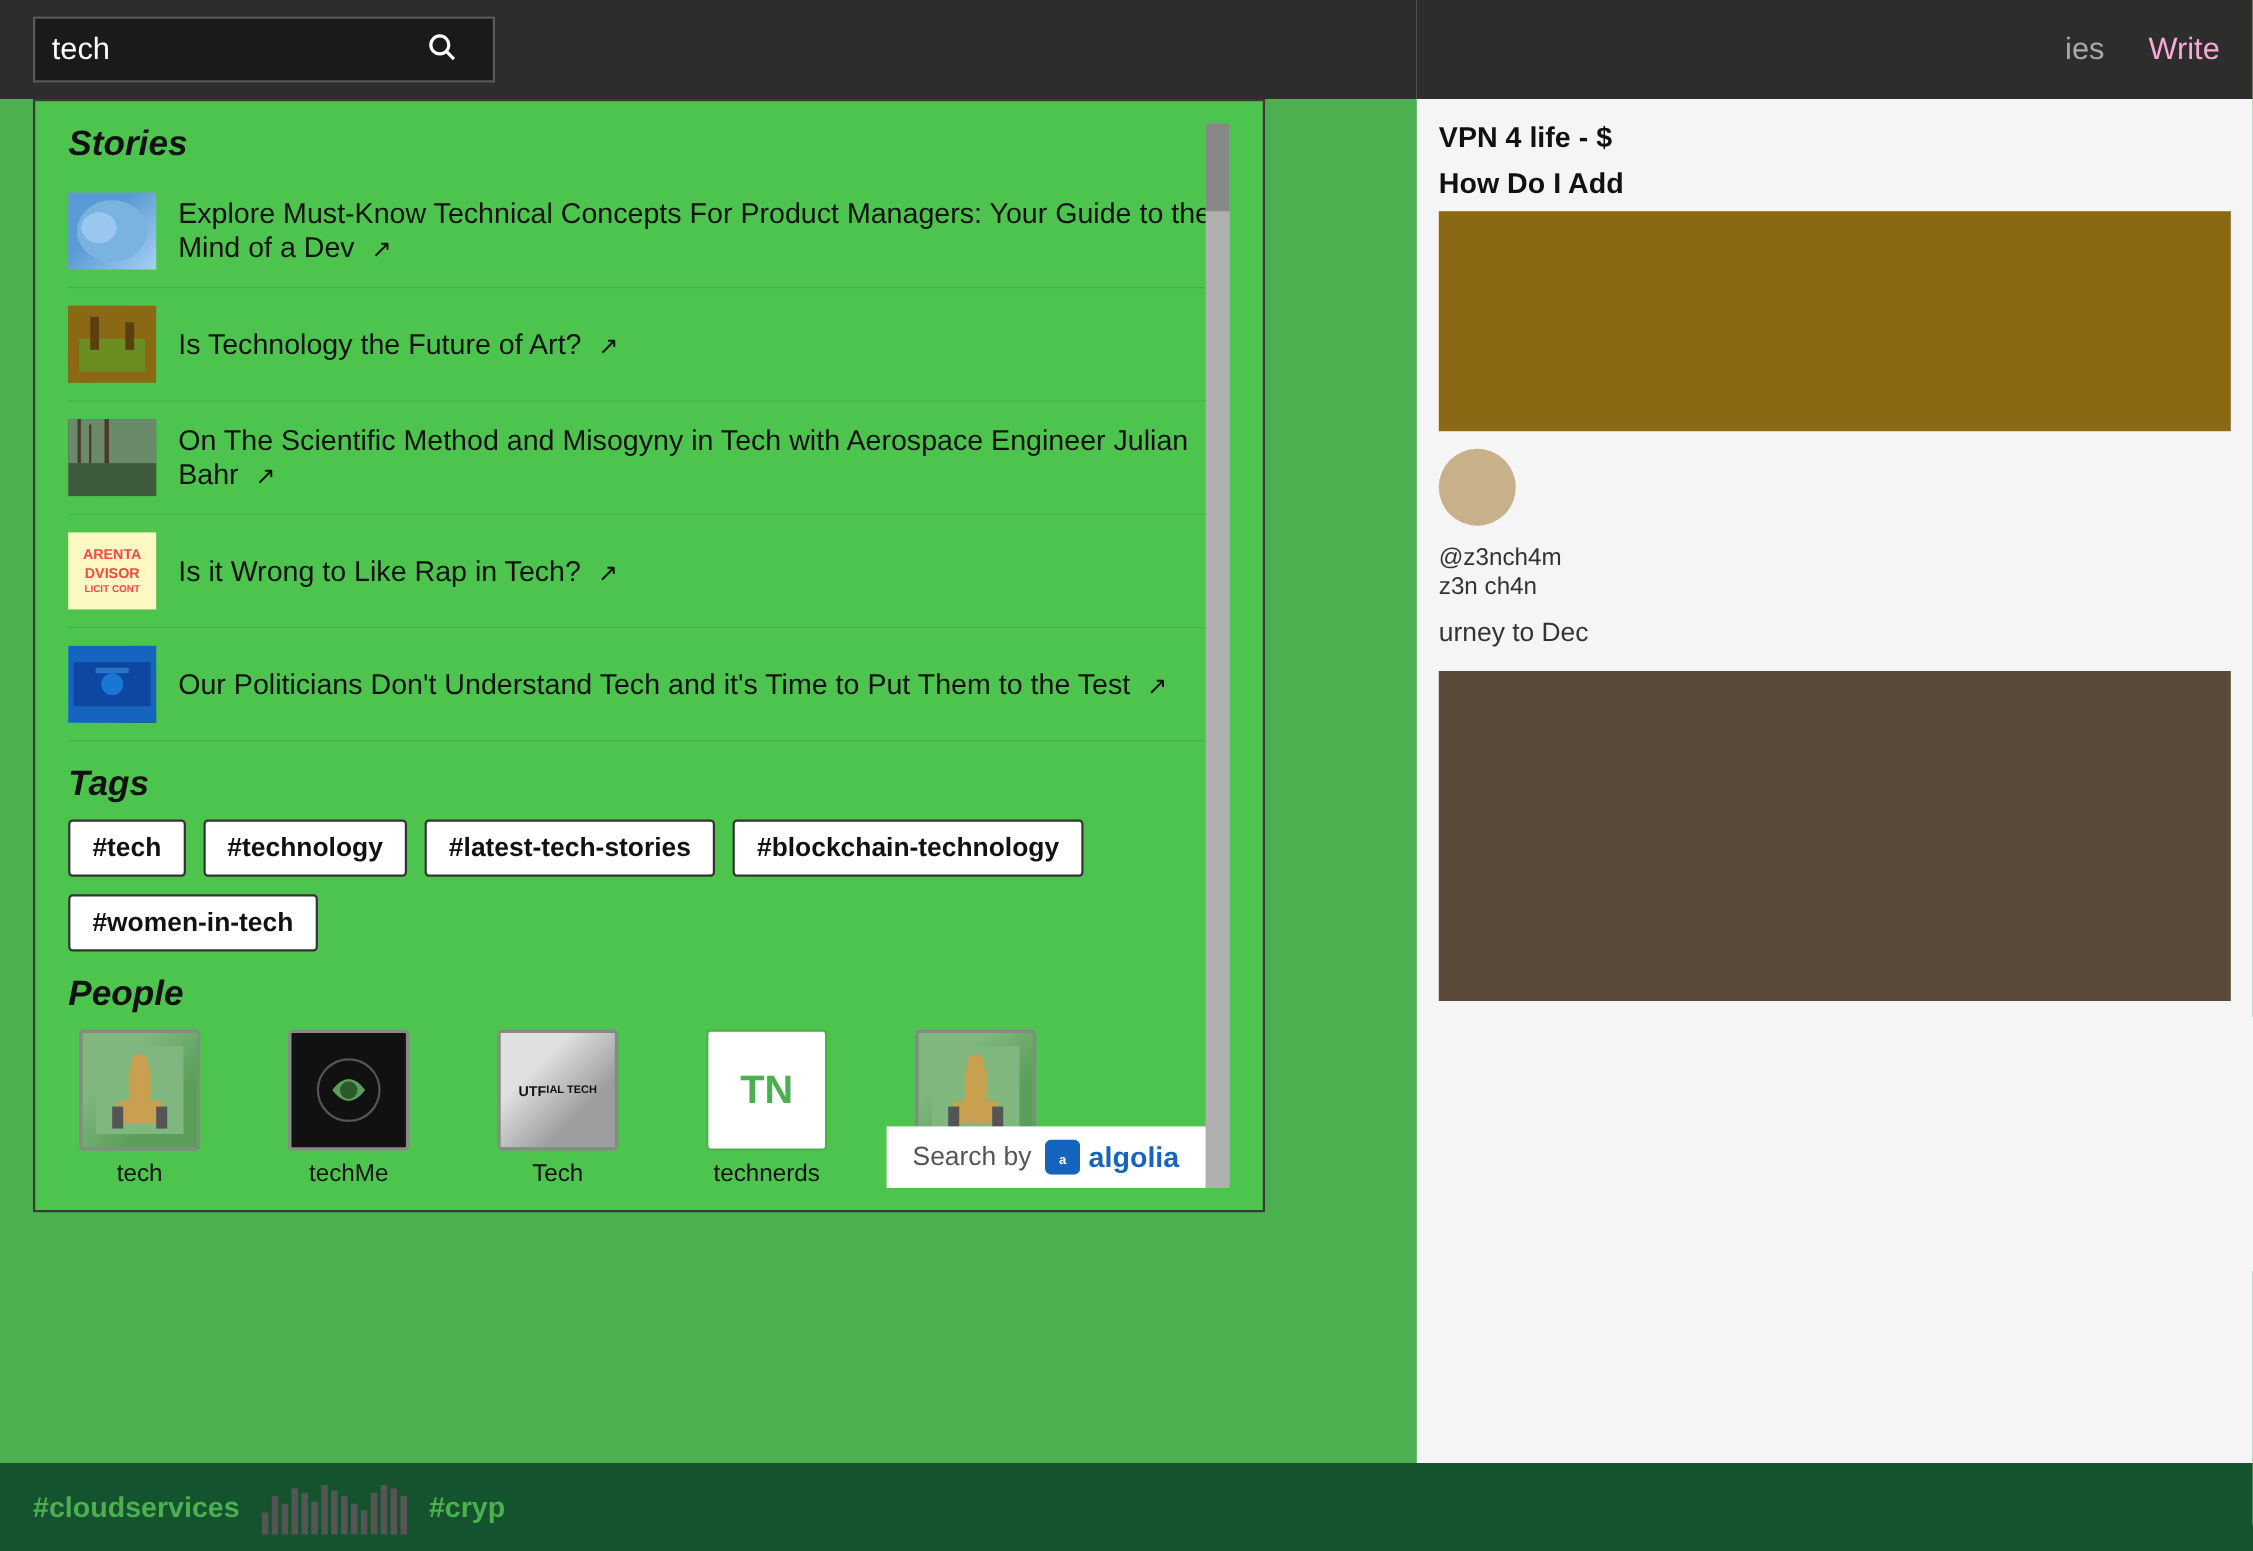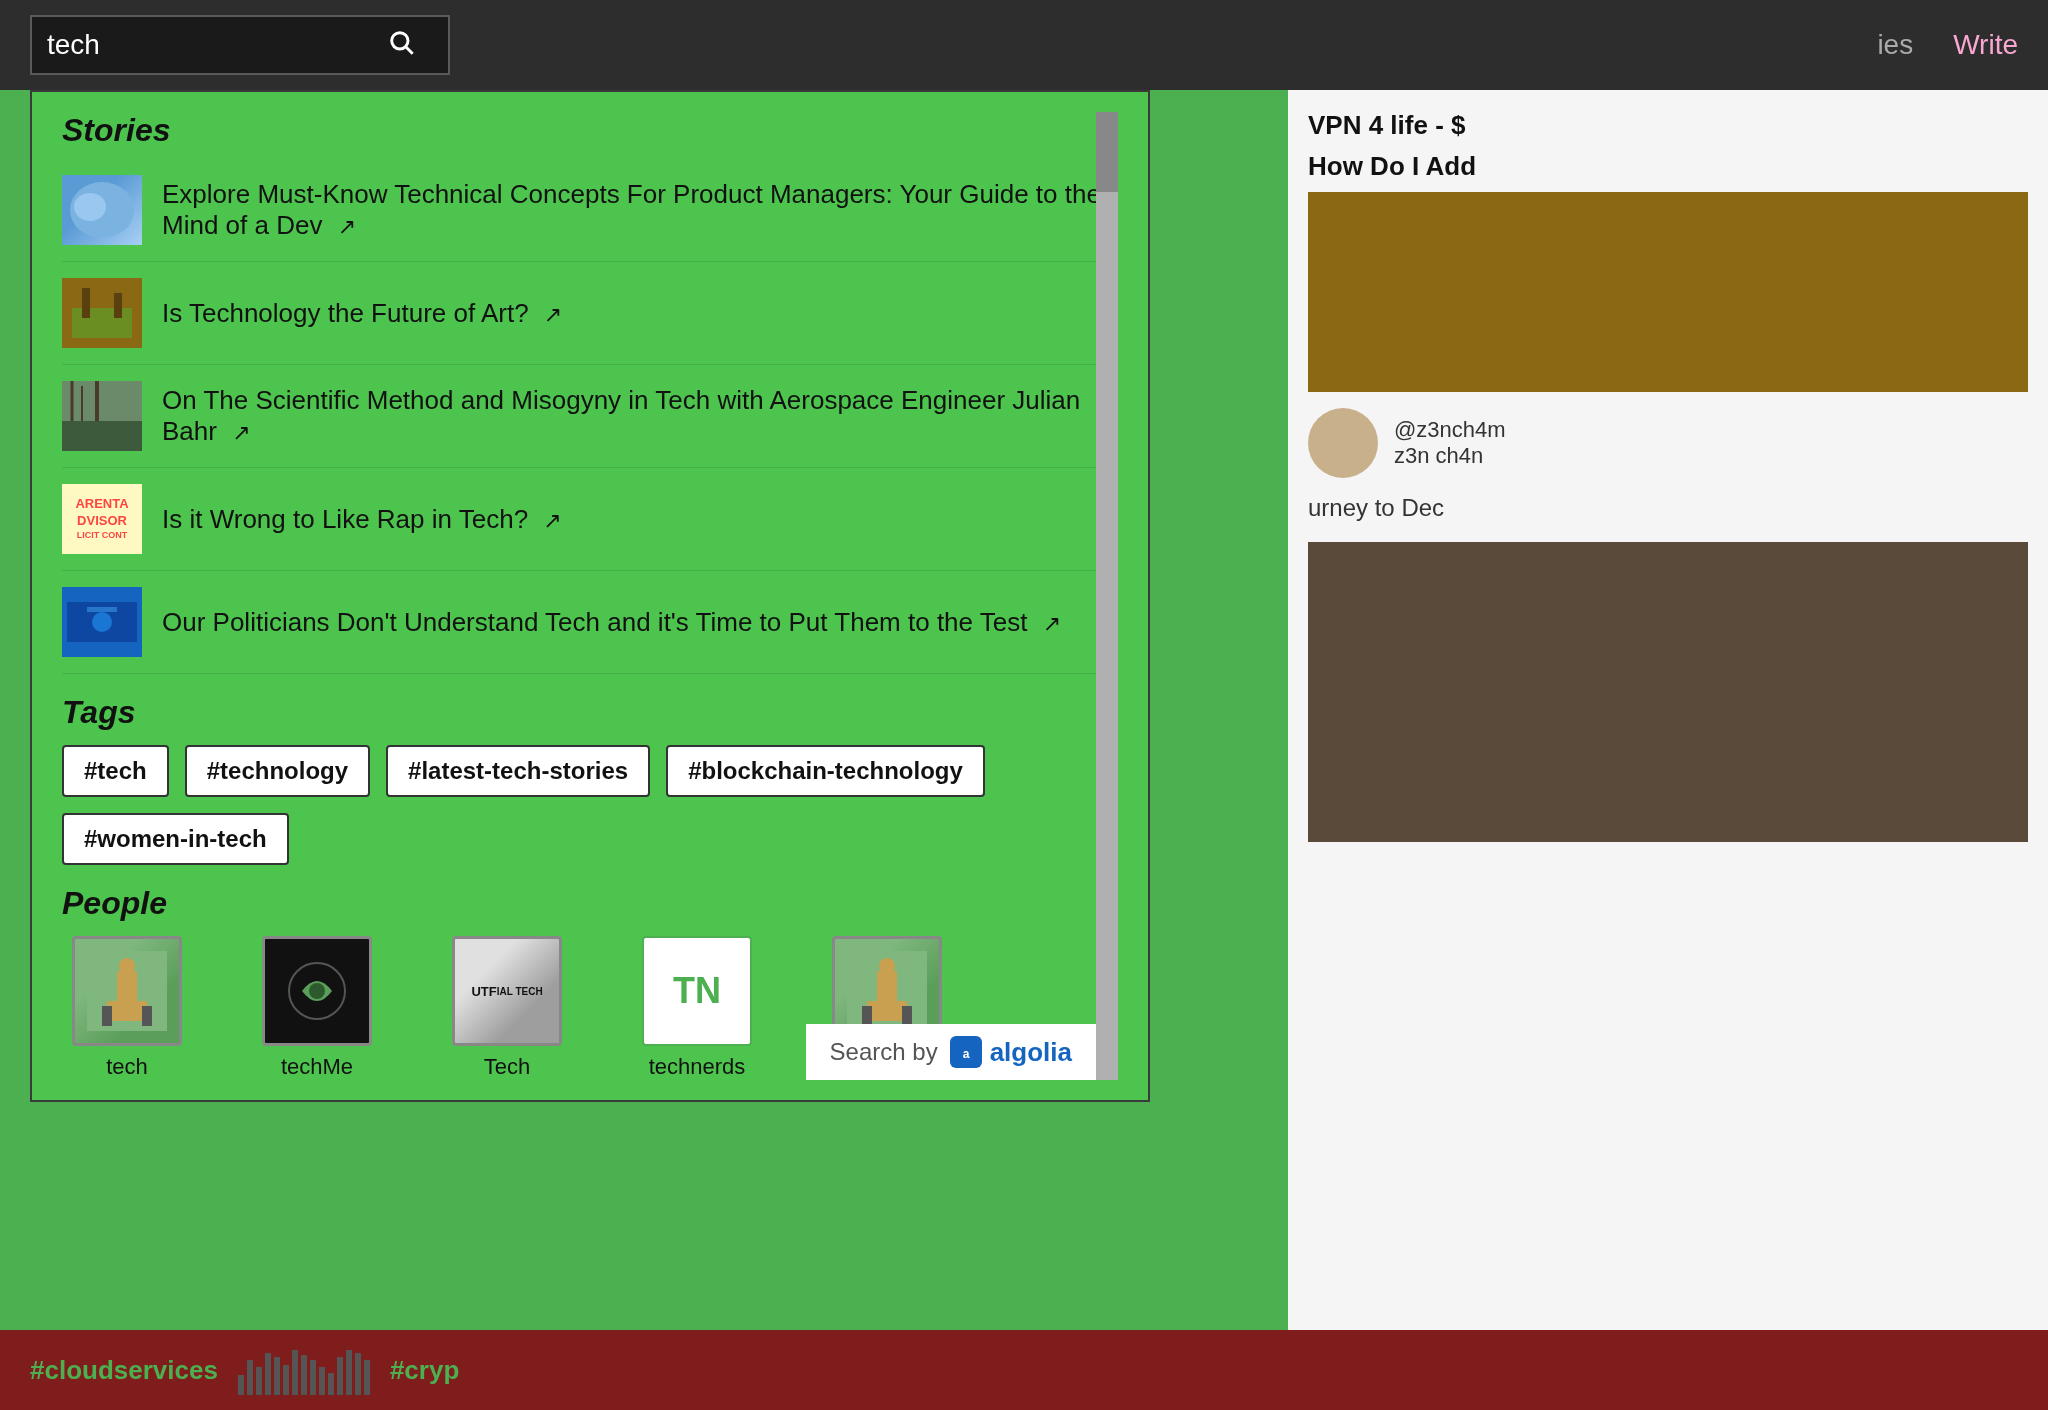--- a/index.html
+++ b/index.html
@@ -244,23 +244,23 @@
       margin-bottom: 10px;
     }
     .right-img-placeholder {
       width: 100%;
       height: 200px;
       background: #8B6914;
       margin-bottom: 16px;
     }
     .avatar-row {
       display: flex;
-      align-items: center;
       gap: 16px;
       margin-bottom: 16px;
+      flex-direction: column;
     }
     .avatar-circle {
       width: 70px;
       height: 70px;
       border-radius: 50%;
       background: #888;
       overflow: hidden;
       flex-shrink: 0;
     }
     .avatar-text {
@@ -272,21 +272,21 @@
       color: #333;
     }
 
     
     .bottom-bar {
       position: absolute;
       bottom: 0;
       left: 0;
       right: 0;
       height: 80px;
-      background: #7f1d1d;
+      background: #14532d;
       display: flex;
       align-items: center;
       padding: 0 30px;
       gap: 20px;
       overflow: hidden;
     }
     .bottom-tag {
       color: #4CAF50;
       font-size: 26px;
       font-weight: bold;

